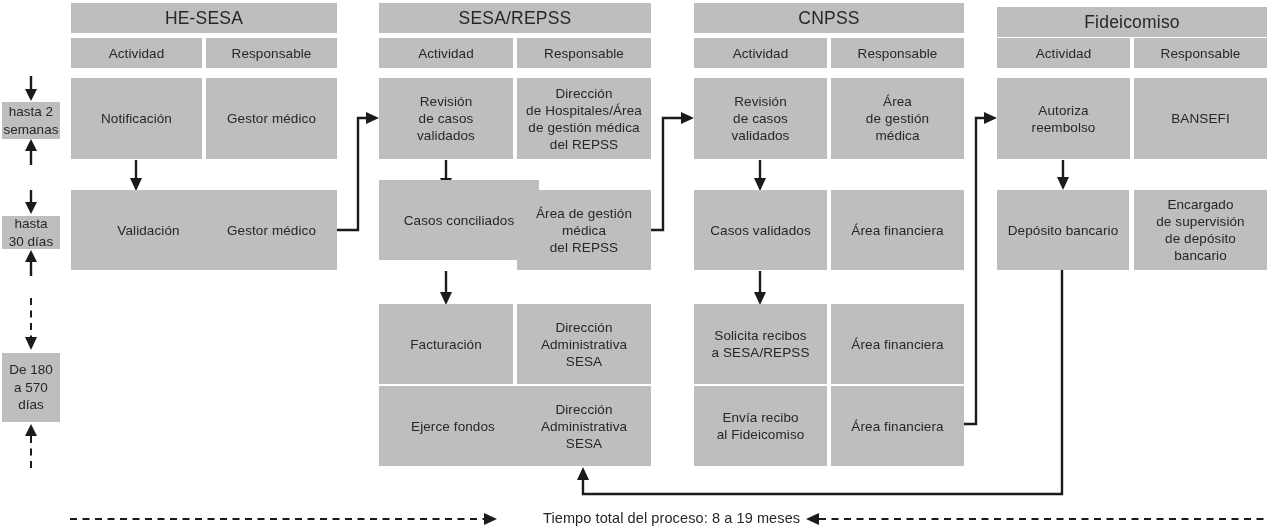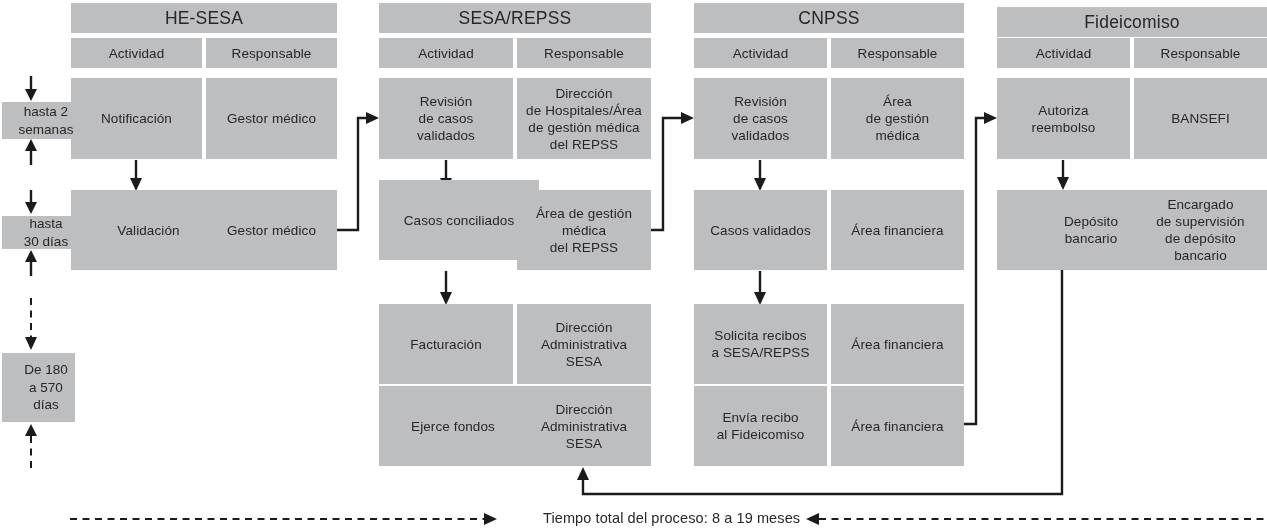--- a/index.html
+++ b/index.html
@@ -11,21 +11,21 @@
     position:absolute;background:#bcbec0;
     display:flex;align-items:center;justify-content:center;
     text-align:center;white-space:pre-line;
     font-size:13.5px;line-height:1.26;letter-spacing:.1px;
   }
   .title{font-size:17.5px;letter-spacing:.2px;}
   .hdr{font-size:13.5px;}
   .tl-label{
     position:absolute;background:#bcbec0;left:2px;width:58px;
     display:flex;align-items:center;justify-content:center;
-    text-align:center;white-space:pre-line;font-size:13.5px;line-height:1.3;padding-left:15px;
+    text-align:center;white-space:pre-line;font-size:13.5px;line-height:1.3;
   }
   .footer-text{
     position:absolute;left:543px;top:510px;font-size:14.5px;letter-spacing:.1px;
     white-space:nowrap;
   }
   svg.overlay{position:absolute;left:0;top:0;pointer-events:none;}
   svg .ln{stroke:#1b1b1b;stroke-width:2.4;fill:none;}
   svg .dash{stroke:#1b1b1b;stroke-width:2;fill:none;stroke-dasharray:7 5.5;}
   svg .hd{fill:#1b1b1b;stroke:none;}
 </style>
@@ -135,21 +135,21 @@
   <div class="box" style="left:694px;top:386px;width:133px;height:80px;">Envía recibo
 al Fideicomiso</div>
   <div class="box" style="left:831px;top:386px;width:133px;height:80px;">Área financiera</div>
 
   <div class="box title" style="left:997px;top:7px;width:270px;height:30px;">Fideicomiso</div>
   <div class="box hdr" style="left:997px;top:38px;width:133px;height:30px;">Actividad</div>
   <div class="box hdr" style="left:1134px;top:38px;width:133px;height:30px;">Responsable</div>
   <div class="box" style="left:997px;top:78px;width:133px;height:81px;">Autoriza
 reembolso</div>
   <div class="box" style="left:1134px;top:78px;width:133px;height:81px;">BANSEFI</div>
-  <div class="box" style="left:997px;top:190px;width:108px;height:80px;padding-left:40px;">Depósito bancario</div>
+  <div class="box" style="left:997px;top:190px;width:132px;height:80px;">Depósito bancario</div>
   <div class="box" style="left:1134px;top:190px;width:133px;height:80px;">Encargado
 de supervisión
 de depósito
 bancario</div>
 
   <div class="tl-label" style="top:102px;height:37px;">hasta 2
 semanas</div>
   <div class="tl-label" style="top:216px;height:33px;">hasta
 30 días</div>
   <div class="tl-label" style="top:353px;height:69px;">De 180

